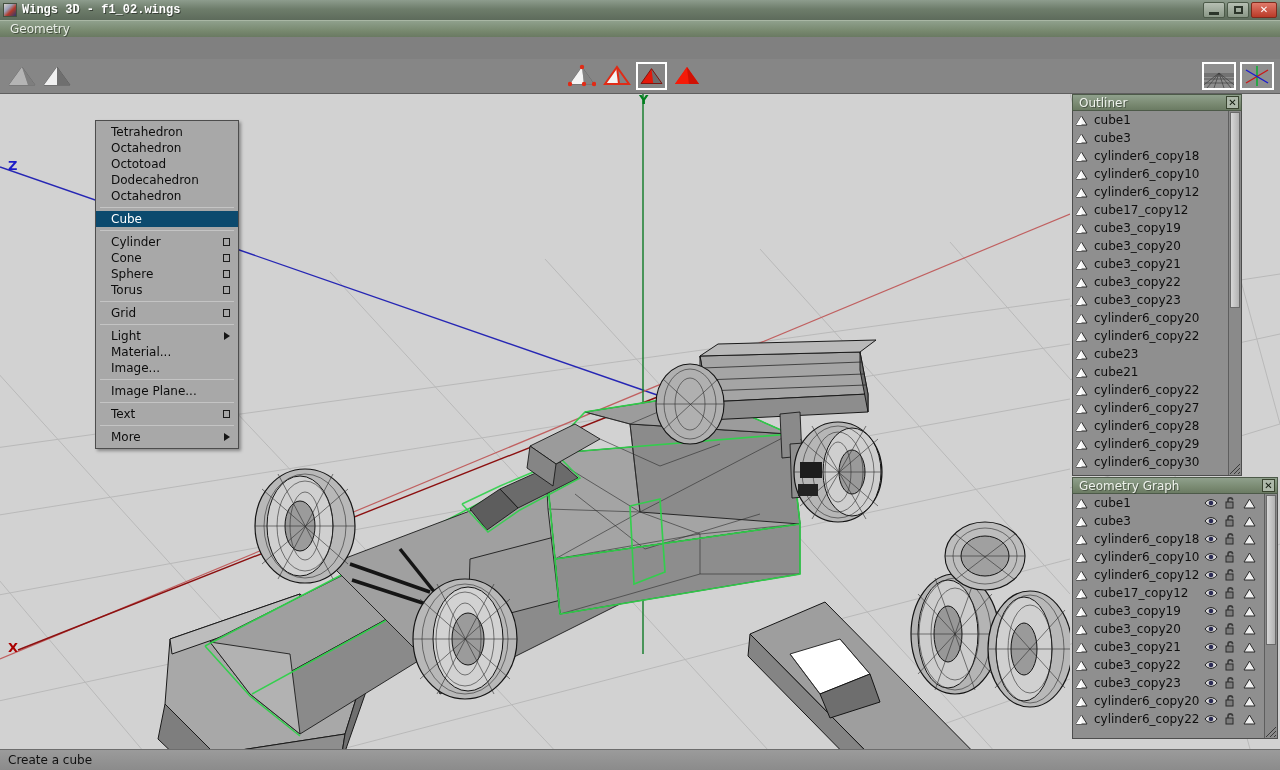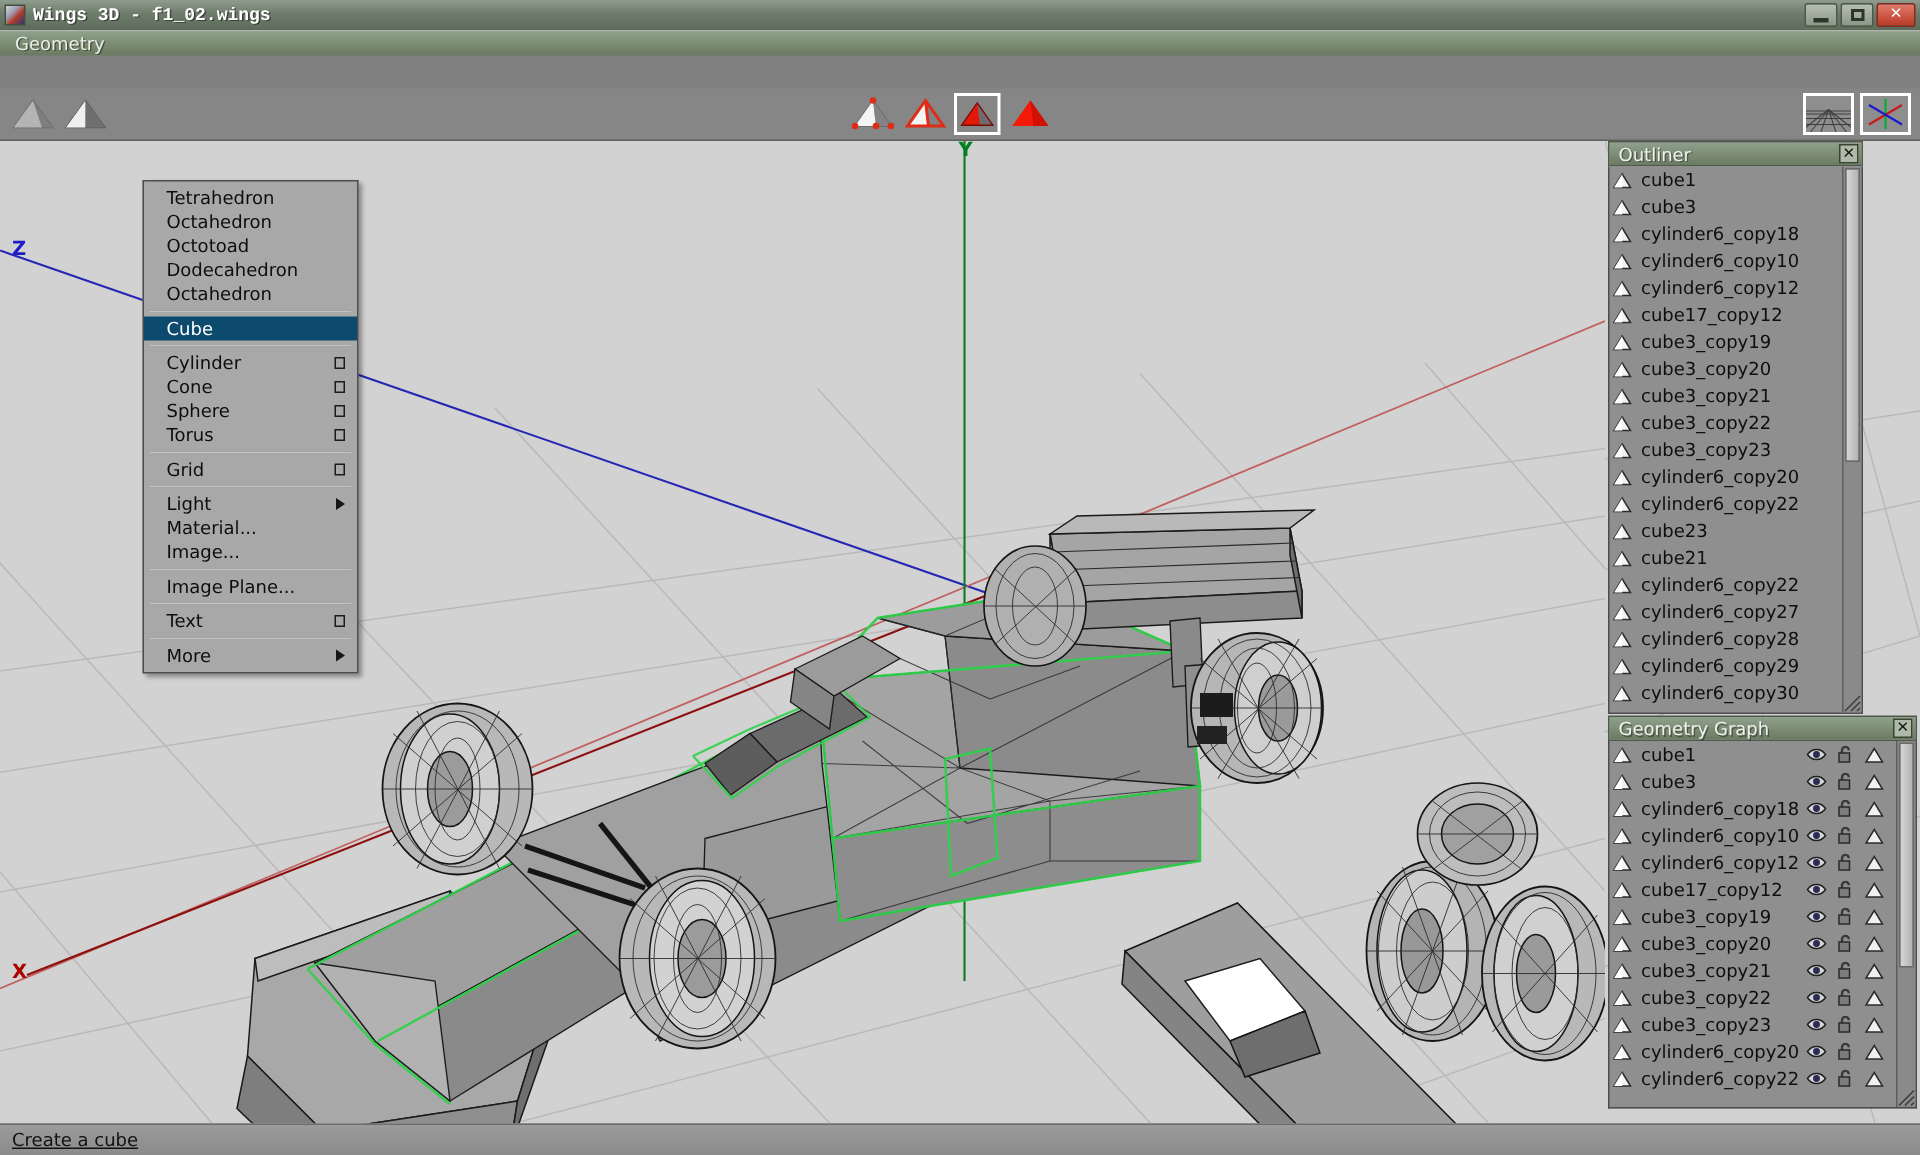--- a/index.html
+++ b/index.html
@@ -168,21 +168,20 @@
 
   
   .statusbar {
     position:absolute; left:0; top:749px; width:1280px; height:21px;
     background:linear-gradient(to bottom,#9b9b9b,#8b8b8b);
     border-top:1px solid #6d6d6d; display:flex; align-items:center;
   }
   .statusbar span {
     font-size:12px; color:#111; margin-left:8px;
     font-family:"DejaVu Sans", sans-serif;
-    text-decoration:underline;
   }
 </style>
 </head>
 <body>
 
 <div id="app">
 
   <div class="titlebar">
     <div class="title-icon"></div>
     <div class="title-text">Wings 3D - f1_02.wings</div>

